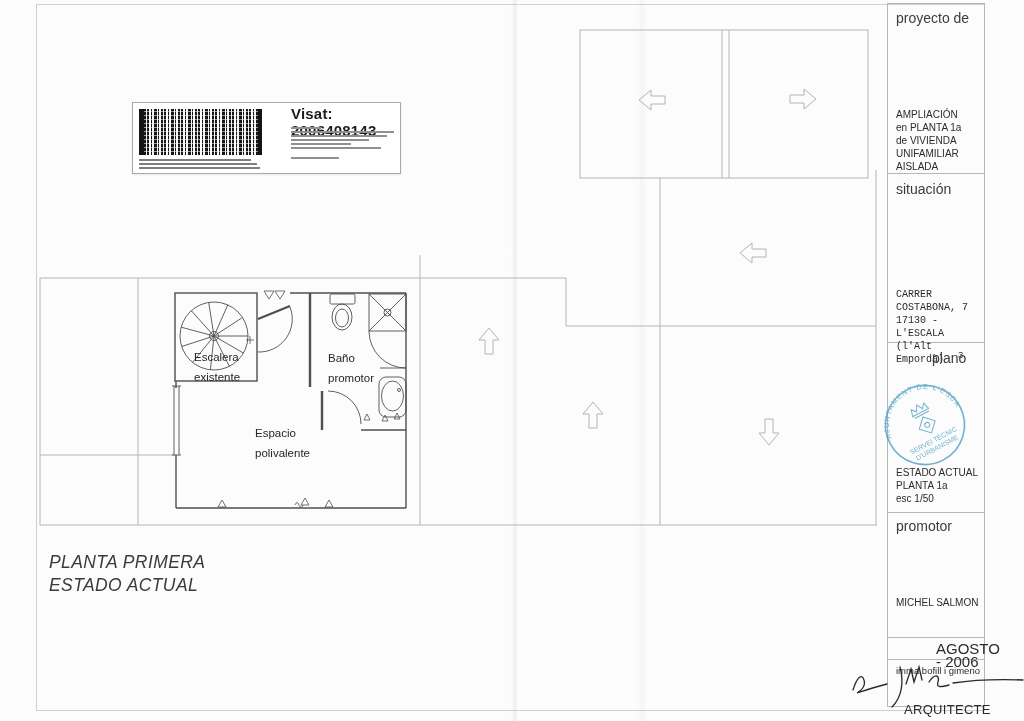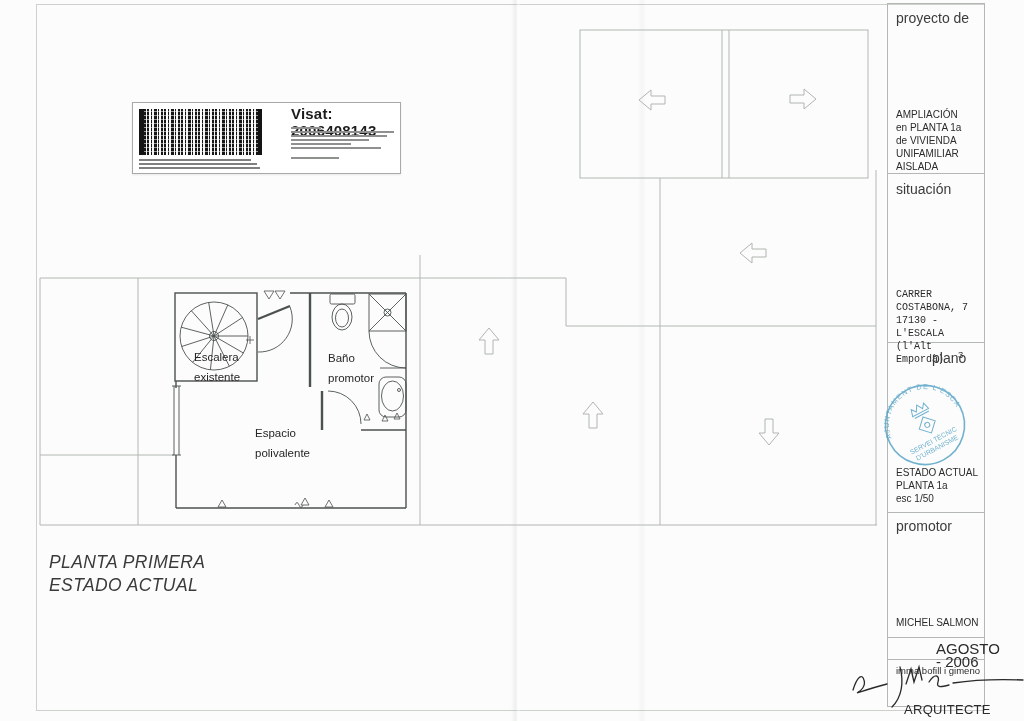--- a/index.html
+++ b/index.html
@@ -38,21 +38,21 @@
   .tb-label{position:absolute;font-size:14px;color:#3c3c3c;}
   .tb-value{position:absolute;font-size:10px;line-height:13px;color:#2b2b2b;}
   #tb-proyecto-label{left:8px;top:6px;}
   #tb-proyecto-value{left:8px;top:104px;}
   #tb-situacion-label{left:8px;top:177px;}
   #tb-situacion-value{left:8px;top:284px;font-family:Liberation Mono, monospace;}
   #tb-plano-label{left:8px;top:346px;margin-left:36px;}
   #tb-plano-number{left:70px;top:345px;font-size:9.5px;}
   #tb-estado-value{left:8px;top:462px;}
   #tb-promotor-label{left:8px;top:514px;}
-  #tb-promotor-value{left:8px;top:612px;}
+  #tb-promotor-value{left:8px;top:592px;}
   #tb-date-value{left:8px;top:638px;font-size:15px;margin-left:40px;}
   #tb-arch-name{left:8px;top:660px;font-size:9.5px;}
   #tb-arch-title{left:16px;top:689px;font-size:13px;letter-spacing:.3px;margin-top:10px;}
   
   #stamp-svg{left:879px;top:379px;}
   #signature-svg{left:845px;top:652px;}
   #plan-svg{left:0;top:0;}
 </style>
 </head>
 <body>

